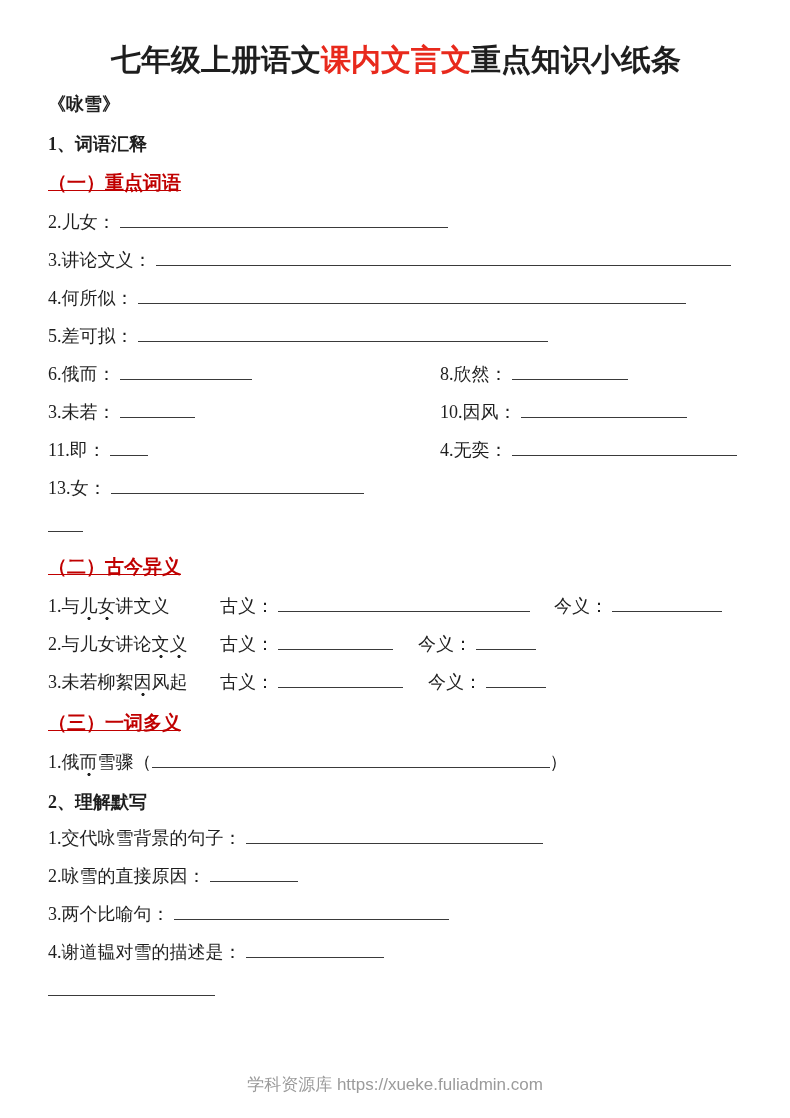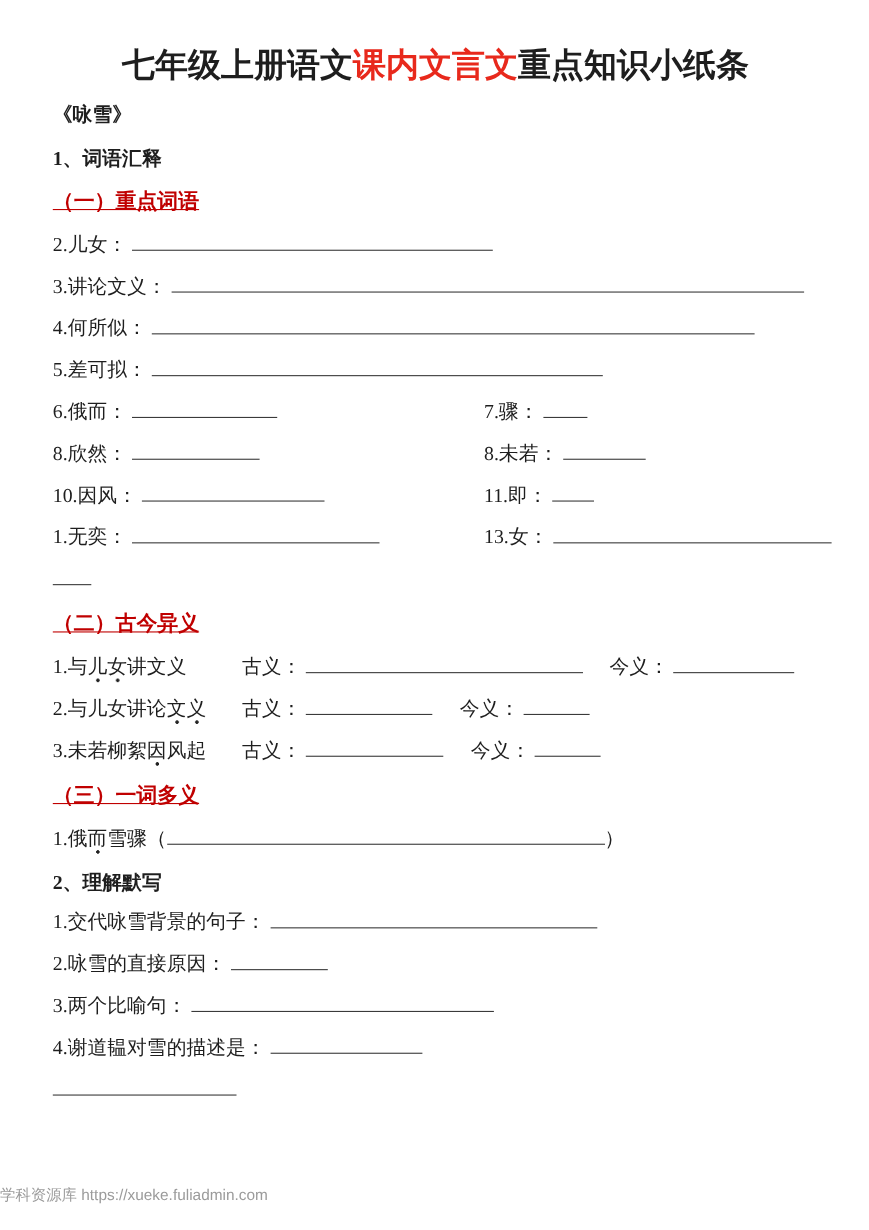--- a/index.html
+++ b/index.html
@@ -37,21 +37,21 @@
     background-size:1em 5px;
     background-repeat:repeat-x;
     background-position:0 100%;
     padding-bottom:5px;
   }
   .gap24{margin-left:24px;}
   .gap25{margin-left:25px;}
   
   .footer{
     position:absolute;left:0;bottom:22px;width:100%;
-    font-size:14px;color:#9b9b9b;
+    text-align:center;font-size:17px;color:#9b9b9b;
     font-family:"Liberation Sans","DejaVu Sans",sans-serif;
   }
   .footer a{color:#9b9b9b;text-decoration:none;}
 </style>
 </head>
 <body>
 
 <div class="sheet">
 
   <div class="title"><span>七年级上册语文</span><span class="hl">课内文言文</span><span>重点知识小纸条</span></div>
@@ -73,36 +73,33 @@
   </div>
   <div class="row">
     <span class="lbl">5.差可拟：</span><span class="blank" style="width:410px"></span>
   </div>
 
   <div class="twocol">
     <div class="row">
       <span class="lbl">6.俄而：</span><span class="blank" style="width:132px"></span>
     </div>
     <div class="row">
-      <span class="lbl">7.骤：</span><span class="blank" style="width:40px"></span>
-    </div>
-    <div class="row">
       <span class="lbl">8.欣然：</span><span class="blank" style="width:116px"></span>
     </div>
     <div class="row">
-      <span class="lbl">8.未若：</span><span class="blank" style="width:75px"></span>
+      <span class="lbl">3.未若：</span><span class="blank" style="width:75px"></span>
     </div>
     <div class="row">
       <span class="lbl">10.因风：</span><span class="blank" style="width:166px"></span>
     </div>
     <div class="row">
       <span class="lbl">11.即：</span><span class="blank" style="width:38px"></span>
     </div>
     <div class="row">
-      <span class="lbl">1.无奕：</span><span class="blank" style="width:225px"></span>
+      <span class="lbl">4.无奕：</span><span class="blank" style="width:225px"></span>
     </div>
     <div class="row">
       <span class="lbl">13.女：</span><span class="blank" style="width:253px"></span>
     </div>
   </div>
 
   <div class="row">
     <span class="blank nogap" style="width:35px"></span>
   </div>
 

